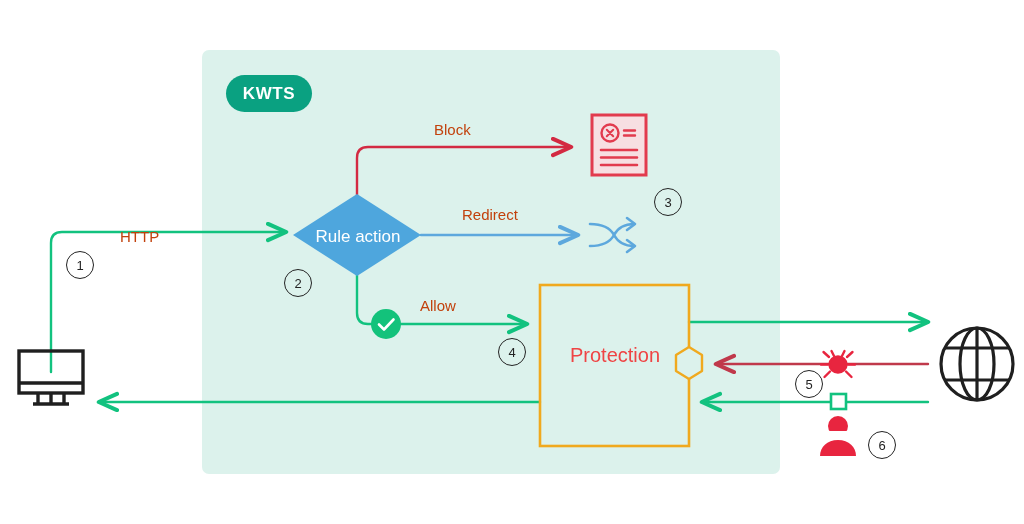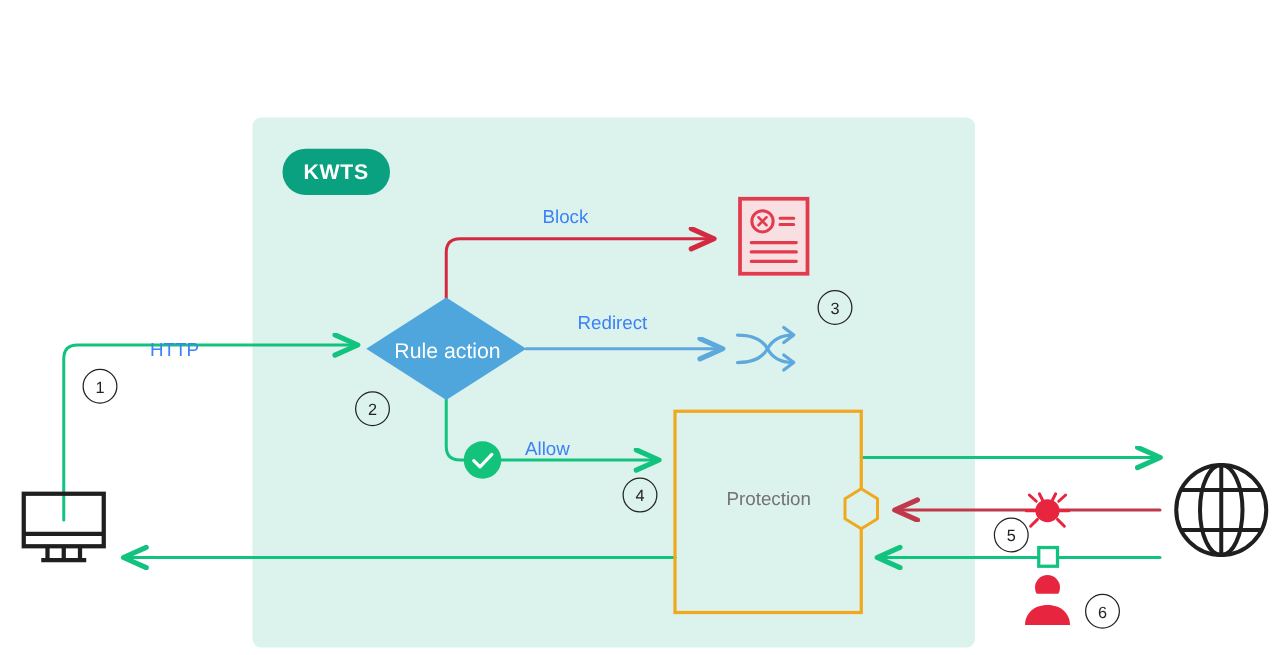--- a/index.html
+++ b/index.html
@@ -3,21 +3,21 @@
 <meta charset="utf-8">
 <style>
   html,body{margin:0;padding:0;}
   body{
     width:1024px;height:524px;
     background:#ffffff;
     font-family:"Liberation Sans", sans-serif;
     overflow:hidden;
     position:relative;
   }
-  #stage{position:absolute;left:0;top:0;width:1024px;height:448px;margin-top:44px;}
+  #stage{position:absolute;left:0;top:0;width:1024px;height:448px;}
   svg.layer{position:absolute;left:0;top:0;width:1024px;height:524px;}
   .lbl{
     position:absolute;
     font-family:"Liberation Sans", sans-serif;
     color:#222222;
     white-space:nowrap;
   }
   .kwts-badge{
     position:absolute;
     left:226px;top:75px;
@@ -36,25 +36,25 @@
     width:150px;
     text-align:center;
     color:#ffffff;
     font-size:17px;
   }
   .pm-label{
     position:absolute;
     left:540px;top:345px;
     width:150px;
     text-align:center;
-    color:#737373;
-    font-size:15px;
+    color:#ef4444;
+    font-size:20px;
     line-height:21px;
   }
-  .edge-lbl{font-size:15px;color:#3b82f6;}
+  .edge-lbl{font-size:15px;color:#c2410c;}
   .step-num{
     position:absolute;
     width:26px;height:26px;
     border:1.6px solid #232323;
     border-radius:50%;
     color:#232323;
     font-size:13px;
     display:flex;align-items:center;justify-content:center;
     background:transparent;
   }
@@ -167,21 +167,21 @@
 
   <div class="diamond-label">Rule action</div>
 
   <div class="pm-label">
     <div>Protection</div>
   </div>
 
   <div class="lbl edge-lbl" style="left:120px;top:228px;">HTTP</div>
   <div class="lbl edge-lbl" style="left:434px;top:121px;">Block</div>
   <div class="lbl edge-lbl" style="left:462px;top:206px;">Redirect</div>
-  <div class="lbl edge-lbl" style="left:420px;top:307px;">Allow</div>
+  <div class="lbl edge-lbl" style="left:420px;top:297px;">Allow</div>
 
   <div class="step-num" id="step0" style="left: 66px; top: 251px;">1</div>
   <div class="step-num" id="step1" style="left: 284px; top: 269px;">2</div>
   <div class="step-num" id="step2" style="left: 654px; top: 188px;">3</div>
   <div class="step-num" id="step3" style="left: 498px; top: 338px;">4</div>
   <div class="step-num" id="step4" style="left: 795px; top: 370px;">5</div>
   <div class="step-num" id="step5" style="left: 868px; top: 431px;">6</div>
 
 </div>
 

